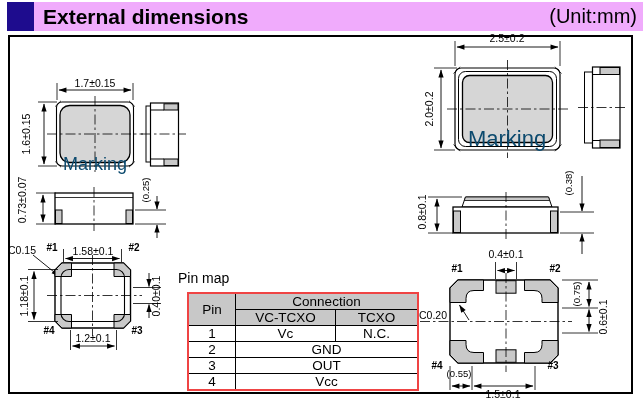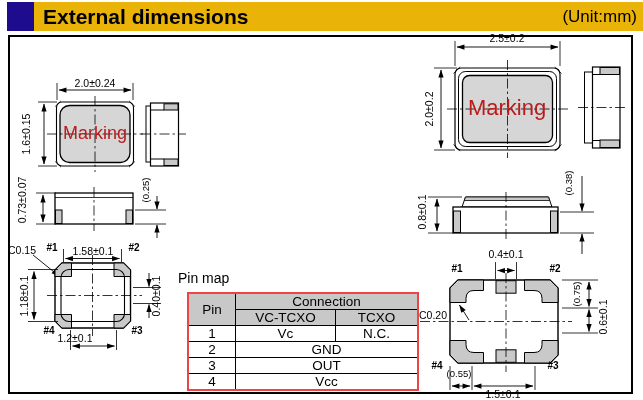--- a/index.html
+++ b/index.html
@@ -1,43 +1,43 @@
 <!DOCTYPE html>
 <html><head>
 <meta charset="utf-8">
 <style>
   html,body{margin:0;padding:0;background:#fff;}
   body{width:643px;height:400px;font-family:"Liberation Sans",sans-serif;color:#000;}
   .page{position:relative;width:643px;height:400px;overflow:hidden;background:#fff;}
 
   
-  .header-bar{position:absolute;left:7px;top:2px;width:636px;height:29px;background:#eab308;display:flex;align-items:center;}
+  .header-bar{position:absolute;left:7px;top:2px;width:636px;height:29px;background:#f0abfc;display:flex;align-items:center;}
   .header-square{width:27px;height:29px;background:#1e0c8e;flex:0 0 auto;}
   .header-title{font-weight:bold;font-size:21px;margin-left:9px;letter-spacing:0px;}
-  .header-unit{margin-left:auto;margin-right:6px;font-size:17px;}
+  .header-unit{margin-left:auto;margin-right:6px;font-size:20px;}
 
   
   .content-box{position:absolute;left:8px;top:35px;width:621px;height:355px;border:2px solid #000;}
 
   svg.draw{position:absolute;left:0;top:0;width:643px;height:400px;}
   .ln{stroke:#000;stroke-width:1;fill:none;}
   .ol{stroke:#000;stroke-width:1.3;fill:#fff;}
   .thin{stroke:#000;stroke-width:0.8;fill:none;}
   .dimln{stroke:#000;stroke-width:0.9;fill:none;}
   .cl{stroke:#000;stroke-width:0.8;fill:none;stroke-dasharray:10 3 2.5 3;}
   .pad{fill:#c9c9c9;stroke:#000;stroke-width:1;}
   .grayfill{fill:#d6d6d6;stroke:#000;stroke-width:1.3;}
   .tk{stroke:#000;stroke-width:0.8;fill:none;}
 
   
   .lbl{position:absolute;font-size:10.5px;line-height:1;white-space:nowrap;transform:translate(-50%,-50%);}
   .lbl.rot{transform:translate(-50%,-50%) rotate(-90deg);}
   .lbl.small{font-size:9.5px;}
   .lbl.pin{font-size:10px;font-weight:bold;}
-  .lbl.marking{color:#b91c1c;}
+  .lbl.marking{color:#0c4a6e;margin-top:31px;}
   .part-name{position:absolute;font-size:22px;white-space:nowrap;}
   .pinmap-title{position:absolute;font-size:14px;white-space:nowrap;}
 
   
   table.pinmap{position:absolute;left:187px;top:292px;border-collapse:collapse;table-layout:fixed;border:2px solid #ef4444;}
   table.pinmap td{border:1px solid #000;text-align:center;vertical-align:middle;font-size:13.5px;padding:0;}
   table.pinmap td.hd{background:#c8c8c8;}
   .col-pin{width:46px;}
   .col-vc{width:99px;}
   .col-tc{width:81px;}
@@ -194,34 +194,34 @@
       <line class="dimln" x1="589" y1="309.5" x2="589" y2="331.5" marker-start="url(#ah)" marker-end="url(#ah)"></line>
       <line class="thin" x1="450" y1="366" x2="450" y2="390"></line>
       <line class="thin" x1="472" y1="366" x2="472" y2="390"></line>
       <line class="thin" x1="535" y1="366" x2="535" y2="390"></line>
       <line class="dimln" x1="452" y1="386" x2="470" y2="386" marker-start="url(#ah)" marker-end="url(#ah)"></line>
       <line class="dimln" x1="474" y1="386" x2="533" y2="386" marker-start="url(#ah)" marker-end="url(#ah)"></line>
     </g>
   </svg>
 
 
-  <span class="lbl" style="left:95px;top:83px">2.0±0.24</span>
+  <span class="lbl" style="left:95px;top:83px">1.7±0.15</span>
   <span class="lbl rot" style="left:26px;top:134px">1.6±0.15</span>
   <span class="lbl marking" style="left:95px;top:133px;font-size:18px">Marking</span>
   <span class="lbl rot" style="left:22px;top:200px">0.73±0.07</span>
   <span class="lbl rot small" style="left:146px;top:190px">(0.25)</span>
   <span class="lbl" style="left:22px;top:250px">C0.15</span>
   <span class="lbl pin" style="left:52px;top:248px">#1</span>
   <span class="lbl pin" style="left:134px;top:248px">#2</span>
   <span class="lbl" style="left:93px;top:251px">1.58±0.1</span>
   <span class="lbl rot" style="left:24px;top:296px">1.18±0.1</span>
   <span class="lbl rot" style="left:156px;top:296px">0.40±0.1</span>
   <span class="lbl pin" style="left:49px;top:331px">#4</span>
   <span class="lbl pin" style="left:137px;top:331px">#3</span>
-  <span class="lbl" style="left:75px;top:338px">1.2±0.1</span>
+  <span class="lbl" style="left:93px;top:338px">1.2±0.1</span>
 
   <span class="lbl" style="left:507px;top:38px">2.5±0.2</span>
   <span class="lbl rot" style="left:429px;top:109px">2.0±0.2</span>
   <span class="lbl marking" style="left:507px;top:108px;font-size:22px">Marking</span>
   <span class="lbl rot" style="left:422px;top:212px">0.8±0.1</span>
   <span class="lbl rot small" style="left:569px;top:183px">(0.38)</span>
   <span class="lbl" style="left:506px;top:254px">0.4±0.1</span>
   <span class="lbl pin" style="left:457px;top:269px">#1</span>
   <span class="lbl pin" style="left:555px;top:269px">#2</span>
   <span class="lbl rot small" style="left:577px;top:294px">(0.75)</span>

